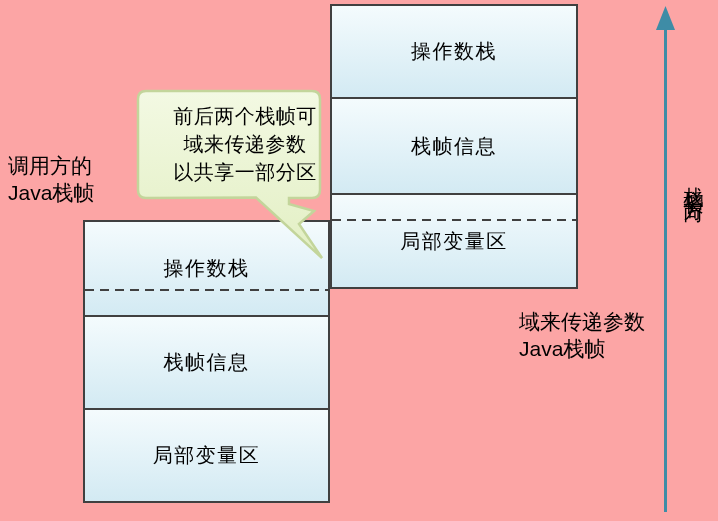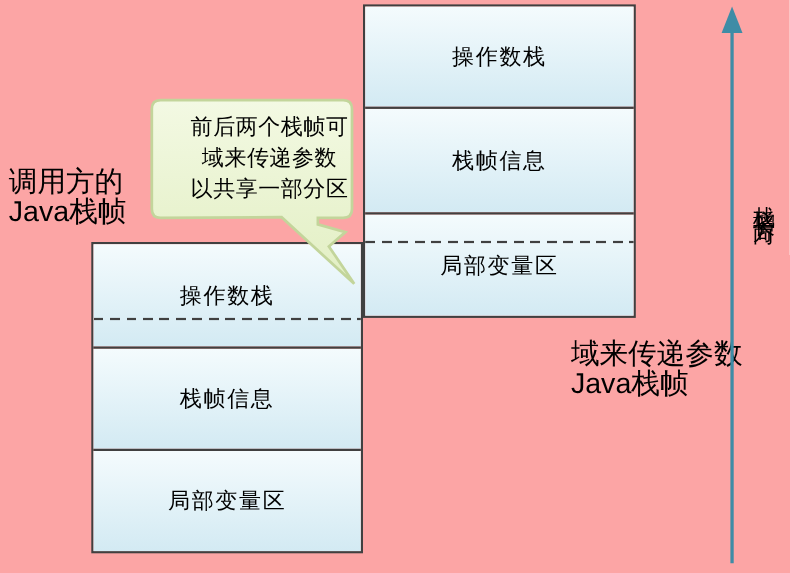--- a/index.html
+++ b/index.html
@@ -35,21 +35,21 @@
   .callout-shape{stroke:var(--callout-border,#c3d59b);stroke-width:2.5;stroke-linejoin:miter;}
   .stop-a{stop-color:var(--callout-fill-top,#f3f9e3);}
   .stop-b{stop-color:var(--callout-fill-bottom,#e2efc3);}
   .arrow-line{stroke:var(--arrow-color,#3e8ca6);stroke-width:3;}
   .arrow-head{fill:var(--arrow-color,#3e8ca6);}
   .callout-text{
     position:absolute;left:138px;top:92px;width:182px;height:104px;z-index:4;
     display:flex;flex-direction:column;align-items:center;justify-content:center;
     font-size:20px;line-height:28px;text-align:center;letter-spacing:0.5px;margin-left:16px;
   }
-  .side-label{position:absolute;font-size:26px;line-height:27px;z-index:2;}
+  .side-label{position:absolute;font-size:21px;line-height:27px;z-index:2;}
   .label-caller{left:8px;top:152px;}
   .label-callee{left:519px;top:308px;}
   .growth-label{
     position:absolute;left:681px;top:171px;z-index:2;
     writing-mode:vertical-rl;text-orientation:upright;
     font-size:20px;letter-spacing:4px;
   }
 </style>
 </head>
 <body>

